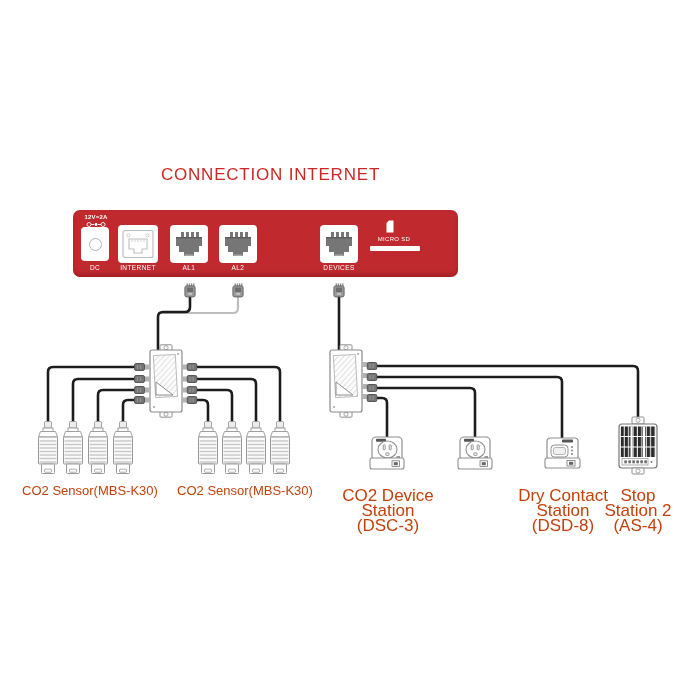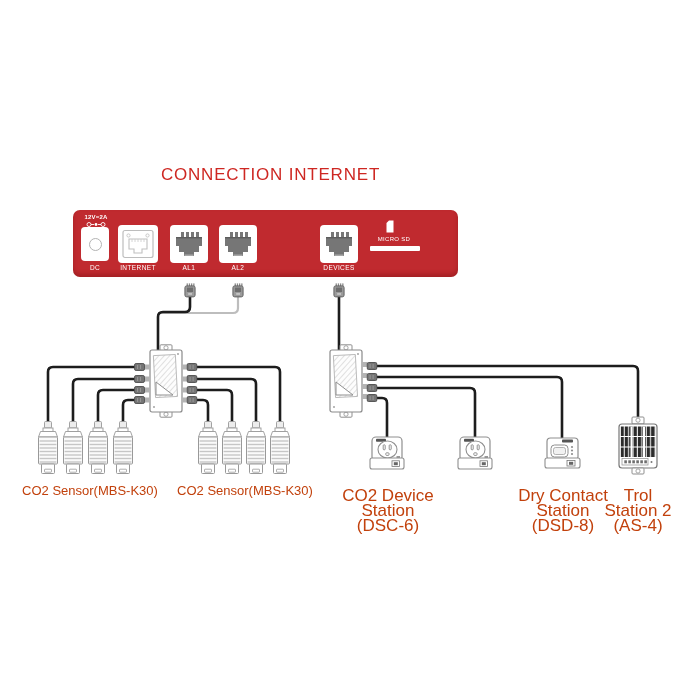--- a/index.html
+++ b/index.html
@@ -350,25 +350,25 @@
       <circle cx="638" cy="471" r="2.1" fill="#fff" stroke="#9a9a9a" stroke-width="0.9"></circle>
     </g>
   </svg>
 
   <div class="lbl lbl-sensor" style="left:10px;">CO2 Sensor(MBS-K30)</div>
   <div class="lbl lbl-sensor" style="left:165px;">CO2 Sensor(MBS-K30)</div>
 
   <div class="lbl lbl-station" style="left:338px;width:100px;">
     <div>CO2 Device</div>
     <div>Station</div>
-    <div>(DSC-6)</div>
+    <div>(DSC-3)</div>
   </div>
   <div class="lbl lbl-station" style="left:515px;width:96px;">
     <div>Dry Contact</div>
     <div>Station</div>
     <div>(DSD-8)</div>
   </div>
   <div class="lbl lbl-station" style="left:588px;width:100px;">
-    <div>Trol</div>
+    <div>Stop</div>
     <div>Station 2</div>
     <div>(AS-4)</div>
   </div>
 </div>
 
 </body></html>

